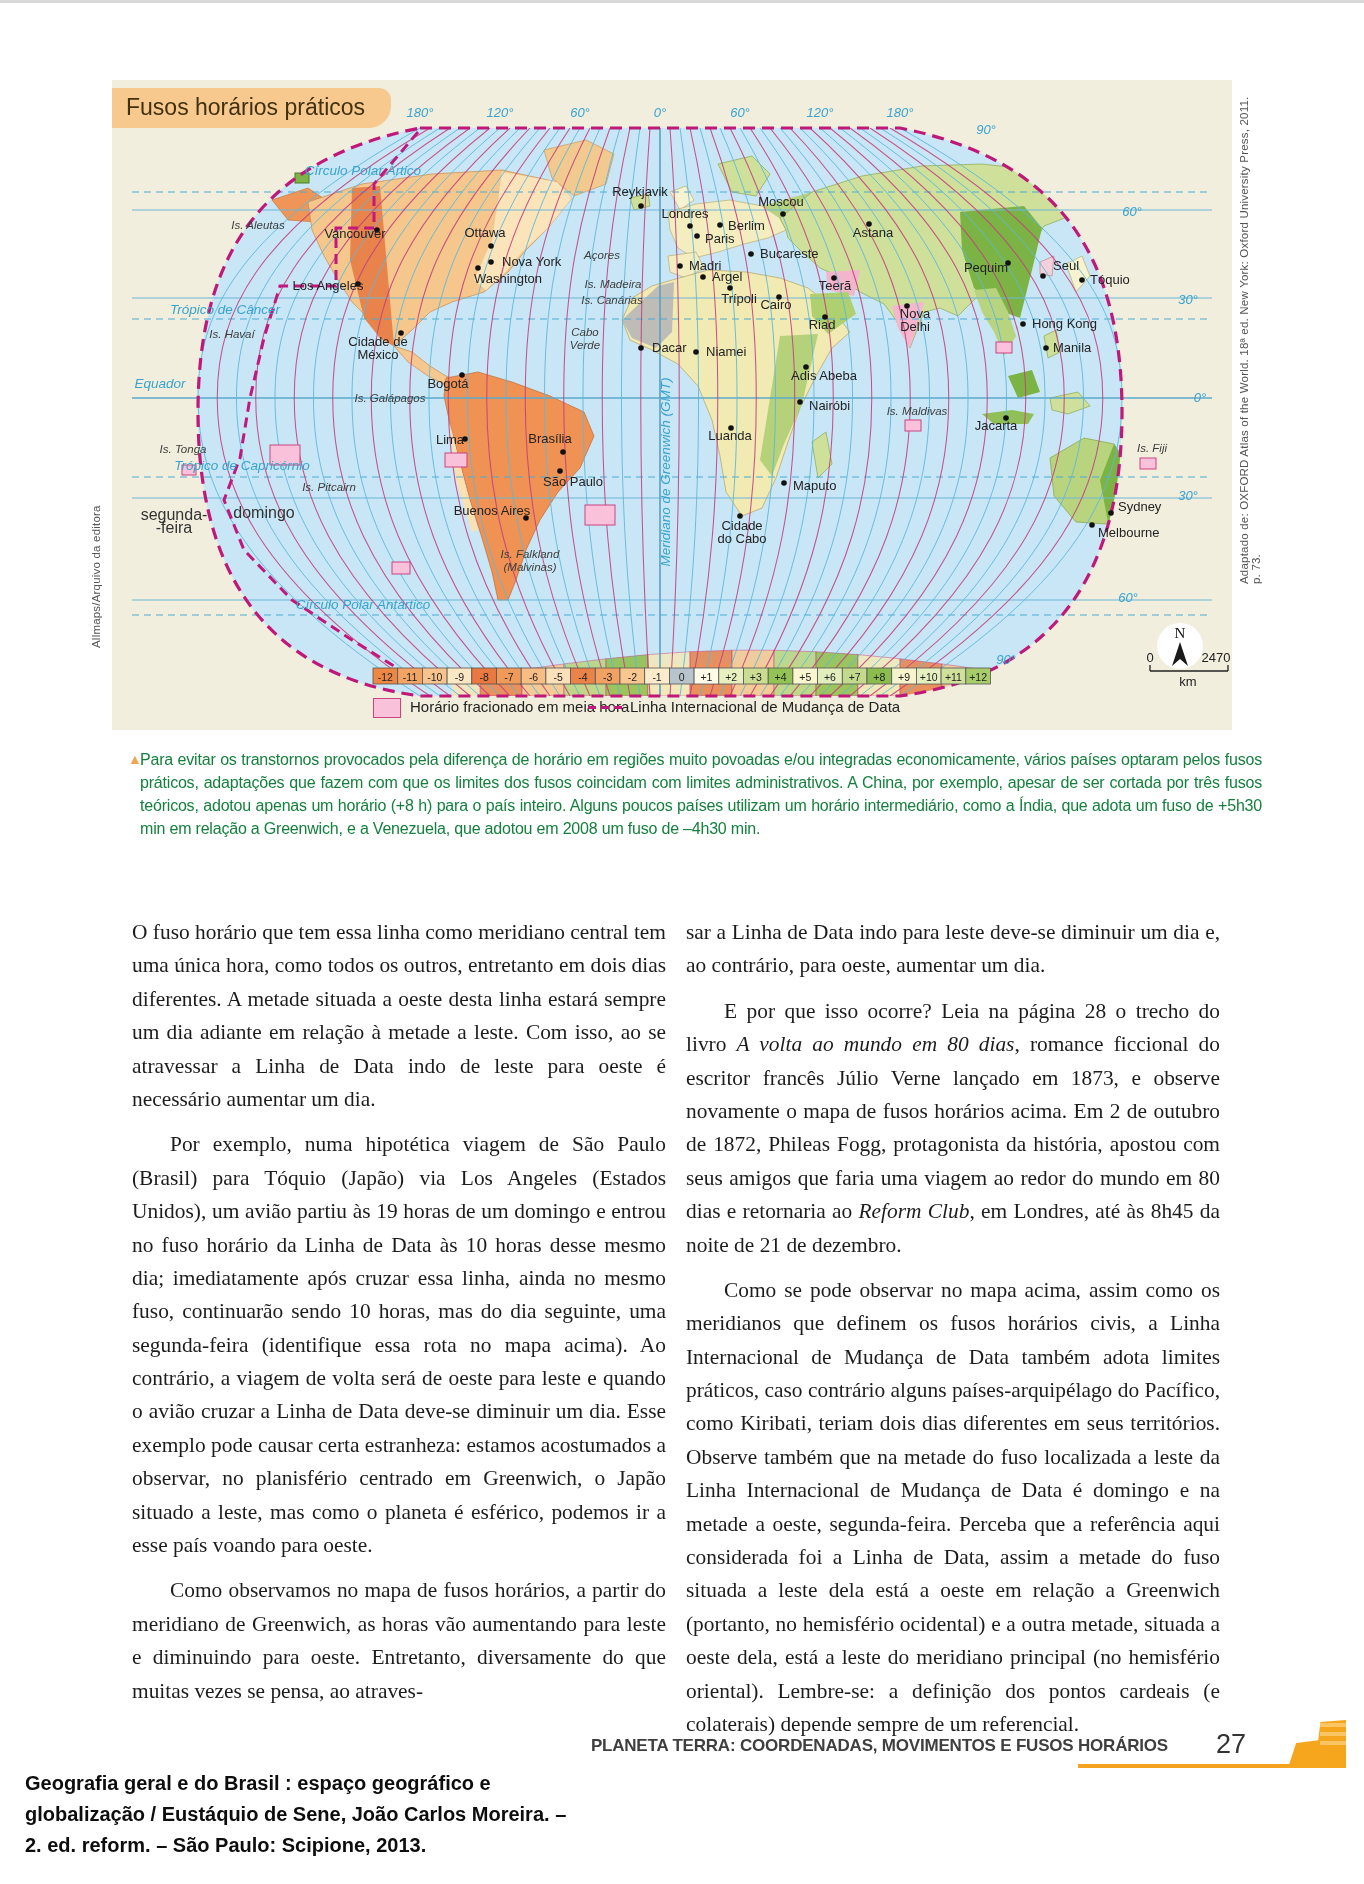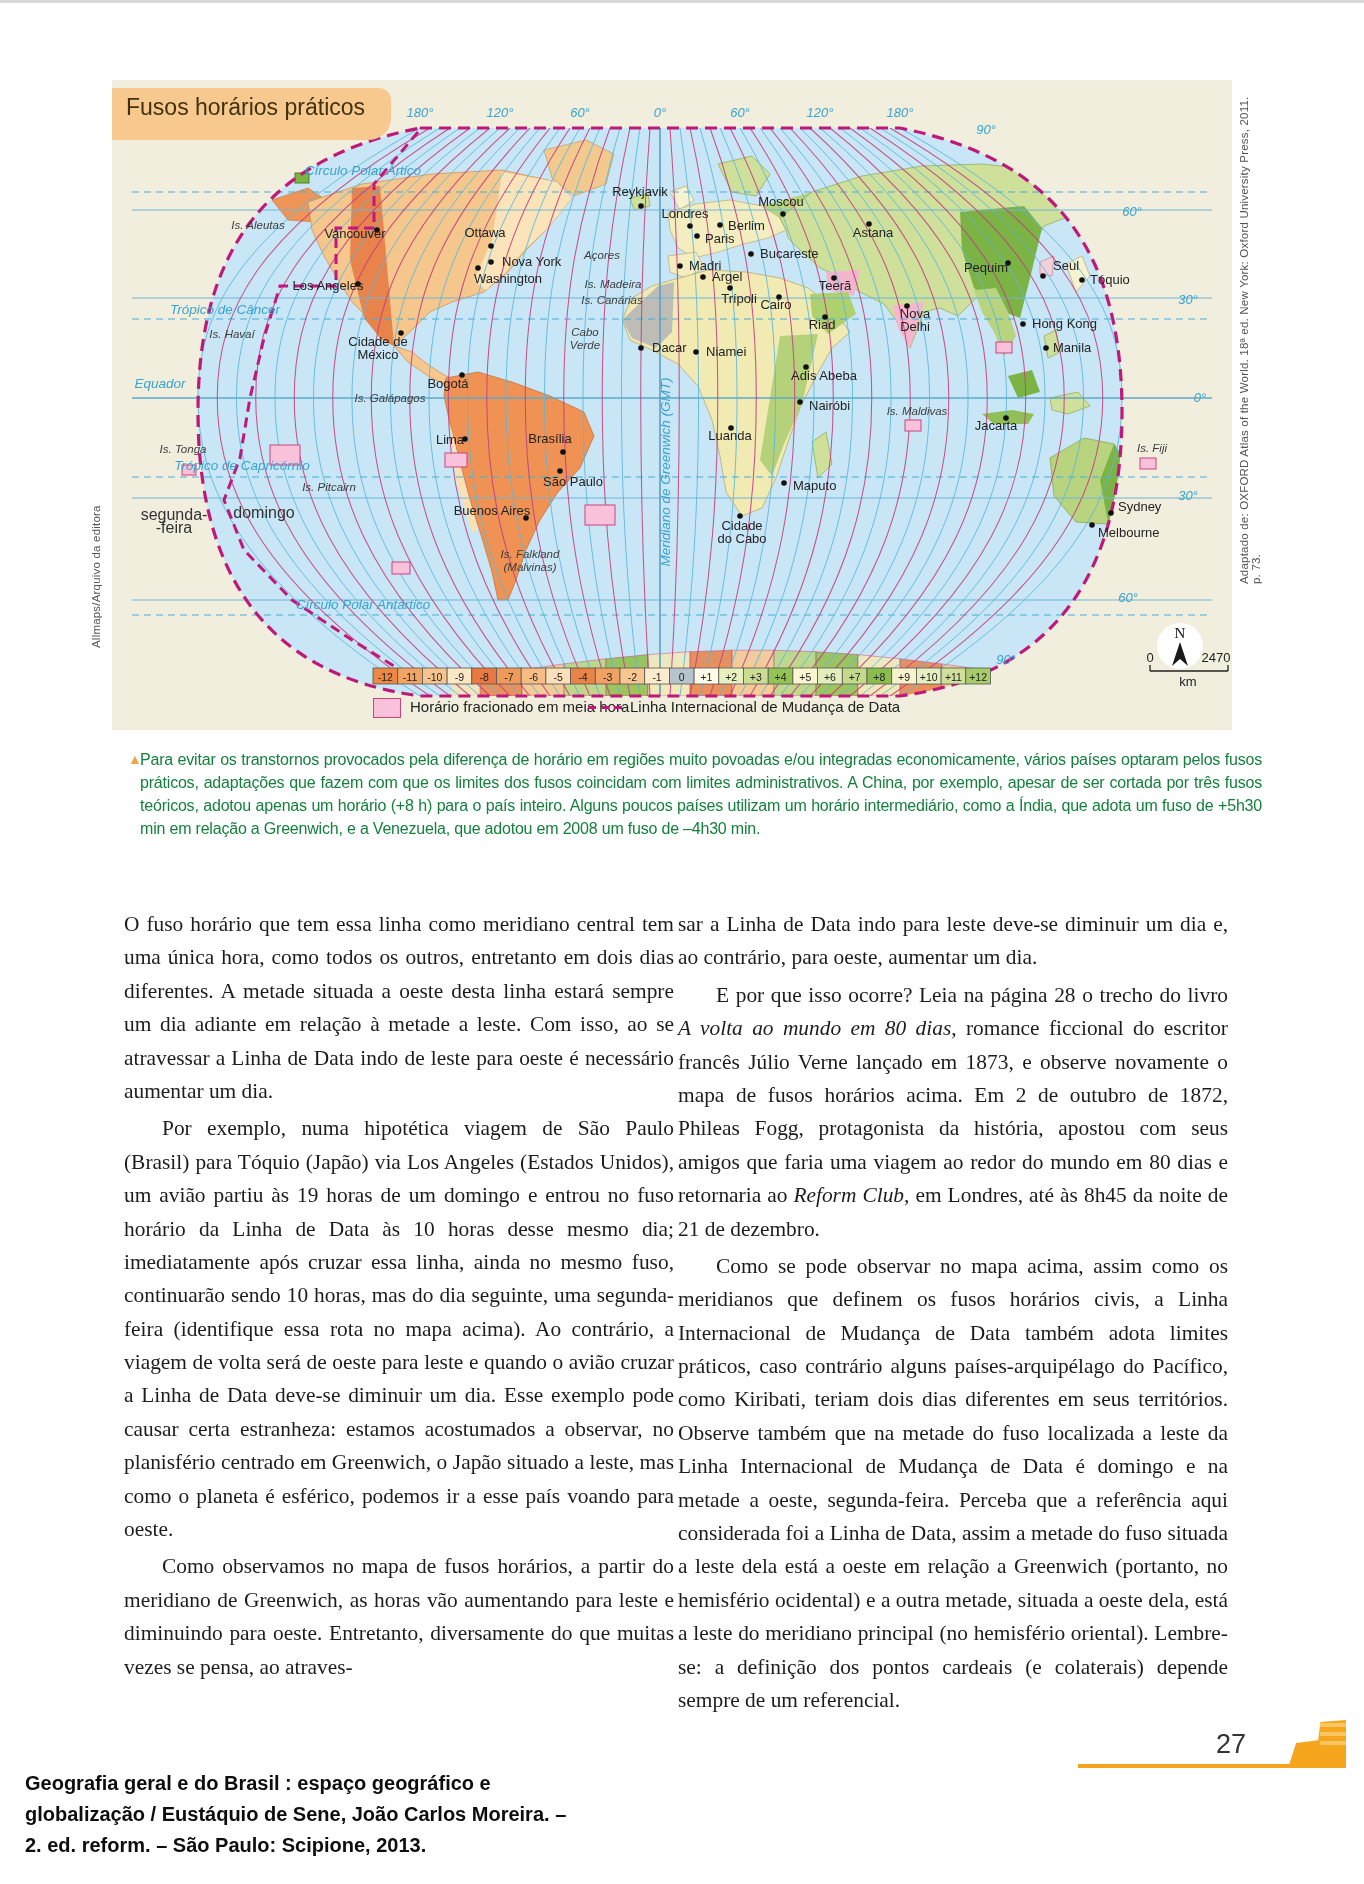--- a/index.html
+++ b/index.html
@@ -4,21 +4,21 @@
 <style>
   html,body{margin:0;padding:0;background:#fff;}
   #page{position:relative;width:1364px;height:1884px;background:#fff;overflow:hidden;
         font-family:"Liberation Sans",sans-serif;}
   #topline{position:absolute;left:0;top:0;width:100%;height:3px;background:#d8d8d8;}
 
   
   #figure{position:absolute;left:112px;top:80px;width:1120px;height:650px;background:#f1eedd;}
   #map-svg{position:absolute;left:0;top:0;}
   #map-title{position:absolute;left:0;top:8px;background:#f8c98e;color:#41310f;
-             font-size:23px;padding:6px 26px 19px 14px;border-radius:0 12px 22px 0;}
+             font-size:23px;padding:6px 26px 7px 14px;border-radius:0 12px 22px 0;}
   .credit{position:absolute;font-size:11.5px;color:#555;writing-mode:vertical-rl;
           transform:rotate(180deg);letter-spacing:.2px;}
   #credit-left{left:90px;top:468px;height:180px;}
   #credit-right{left:1238px;top:84px;height:500px;}
 
   
   #legend{position:absolute;left:0;top:0;width:100%;height:100%;pointer-events:none;}
   #legend .sw{position:absolute;left:261px;top:618px;width:26px;height:18px;
               background:#f9c2da;border:1.4px solid #c9457f;}
   #legend .lab{position:absolute;font-size:15px;color:#222;}
@@ -32,21 +32,21 @@
   #cap-marker{position:absolute;left:0;top:3px;color:#f0a550;font-size:14px;}
   #cap-text{margin-left:12px;font-size:16px;line-height:1.44;color:#15803d;
             text-align:justify;letter-spacing:-0.2px;}
 
   
   #columns{position:absolute;left:120px;top:904px;width:1142px;
            font-family:"Liberation Serif",serif;font-size:21.4px;line-height:1.56;color:#1c1c1c;}
   .col{position:absolute;top:0;width:558px;text-align:justify;}
   #col-left{left:0;}
   #col-right{left:554px;}
-  .col p{margin:4px;}
+  .col p{margin:12px;}
   .col p.ind{text-indent:38px;}
 
   
   #run-title{position:absolute;right:196px;top:1736px;font-size:17px;font-weight:bold;
              color:#3f3f3f;letter-spacing:-0.2px;}
   #page-num{position:absolute;left:1216px;top:1729px;font-size:27px;color:#333;}
   #foot-line{position:absolute;left:1078px;top:1764px;width:212px;height:4px;background:#f5a31e;}
   #ribbon{position:absolute;left:1288px;top:1720px;width:58px;height:48px;background:#f6a61c;
           clip-path:polygon(0 100%,14% 48%,52% 42%,56% 4%,100% 0,100% 100%);}
   #ribbon:after{content:"";position:absolute;left:55%;top:6%;width:45%;height:50%;
@@ -422,20 +422,21 @@
       <p class="ind">Por exemplo, numa hipotética viagem de São Paulo (Brasil) para Tóquio (Japão) via Los Angeles (Estados Unidos), um avião partiu às 19 horas de um domingo e entrou no fuso horário da Linha de Data às 10 horas desse mesmo dia; imediatamente após cruzar essa linha, ainda no mesmo fuso, continuarão sendo 10 horas, mas do dia seguinte, uma segunda-feira (identifique essa rota no mapa acima). Ao contrário, a viagem de volta será de oeste para leste e quando o avião cruzar a Linha de Data deve-se diminuir um dia. Esse exemplo pode causar certa estranheza: estamos acostumados a observar, no planisfério centrado em Greenwich, o Japão situado a leste, mas como o planeta é esférico, podemos ir a esse país voando para oeste.</p>
       <p class="ind">Como observamos no mapa de fusos horários, a partir do meridiano de Greenwich, as horas vão aumentando para leste e diminuindo para oeste. Entretanto, diversamente do que muitas vezes se pensa, ao atraves-</p>
     </div>
     <div class="col" id="col-right">
       <p>sar a Linha de Data indo para leste deve-se diminuir um dia e, ao contrário, para oeste, aumentar um dia.</p>
       <p class="ind">E por que isso ocorre? Leia na página 28 o trecho do livro <i>A volta ao mundo em 80 dias</i>, romance ficcional do escritor francês Júlio Verne lançado em 1873, e observe novamente o mapa de fusos horários acima. Em 2 de outubro de 1872, Phileas Fogg, protagonista da história, apostou com seus amigos que faria uma viagem ao redor do mundo em 80 dias e retornaria ao <i>Reform Club</i>, em Londres, até às 8h45 da noite de 21 de dezembro.</p>
       <p class="ind">Como se pode observar no mapa acima, assim como os meridianos que definem os fusos horários civis, a Linha Internacional de Mudança de Data também adota limites práticos, caso contrário alguns países-arquipélago do Pacífico, como Kiribati, teriam dois dias diferentes em seus territórios. Observe também que na metade do fuso localizada a leste da Linha Internacional de Mudança de Data é domingo e na metade a oeste, segunda-feira. Perceba que a referência aqui considerada foi a Linha de Data, assim a metade do fuso situada a leste dela está a oeste em relação a Greenwich (portanto, no hemisfério ocidental) e a outra metade, situada a oeste dela, está a leste do meridiano principal (no hemisfério oriental). Lembre-se: a definição dos pontos cardeais (e colaterais) depende sempre de um referencial.</p>
     </div>
   </div>
 
+  <div id="run-title">PLANETA TERRA: COORDENADAS, MOVIMENTOS E FUSOS HORÁRIOS</div>
   <div id="page-num">27</div>
   <div id="foot-line"></div>
   <div id="ribbon"></div>
 
   <div id="citation">
     <div>Geografia geral e do Brasil : espaço geográfico e</div>
     <div>globalização / Eustáquio de Sene, João Carlos Moreira. –</div>
     <div>2. ed. reform. – São Paulo: Scipione, 2013.</div>
   </div>
 </div>

